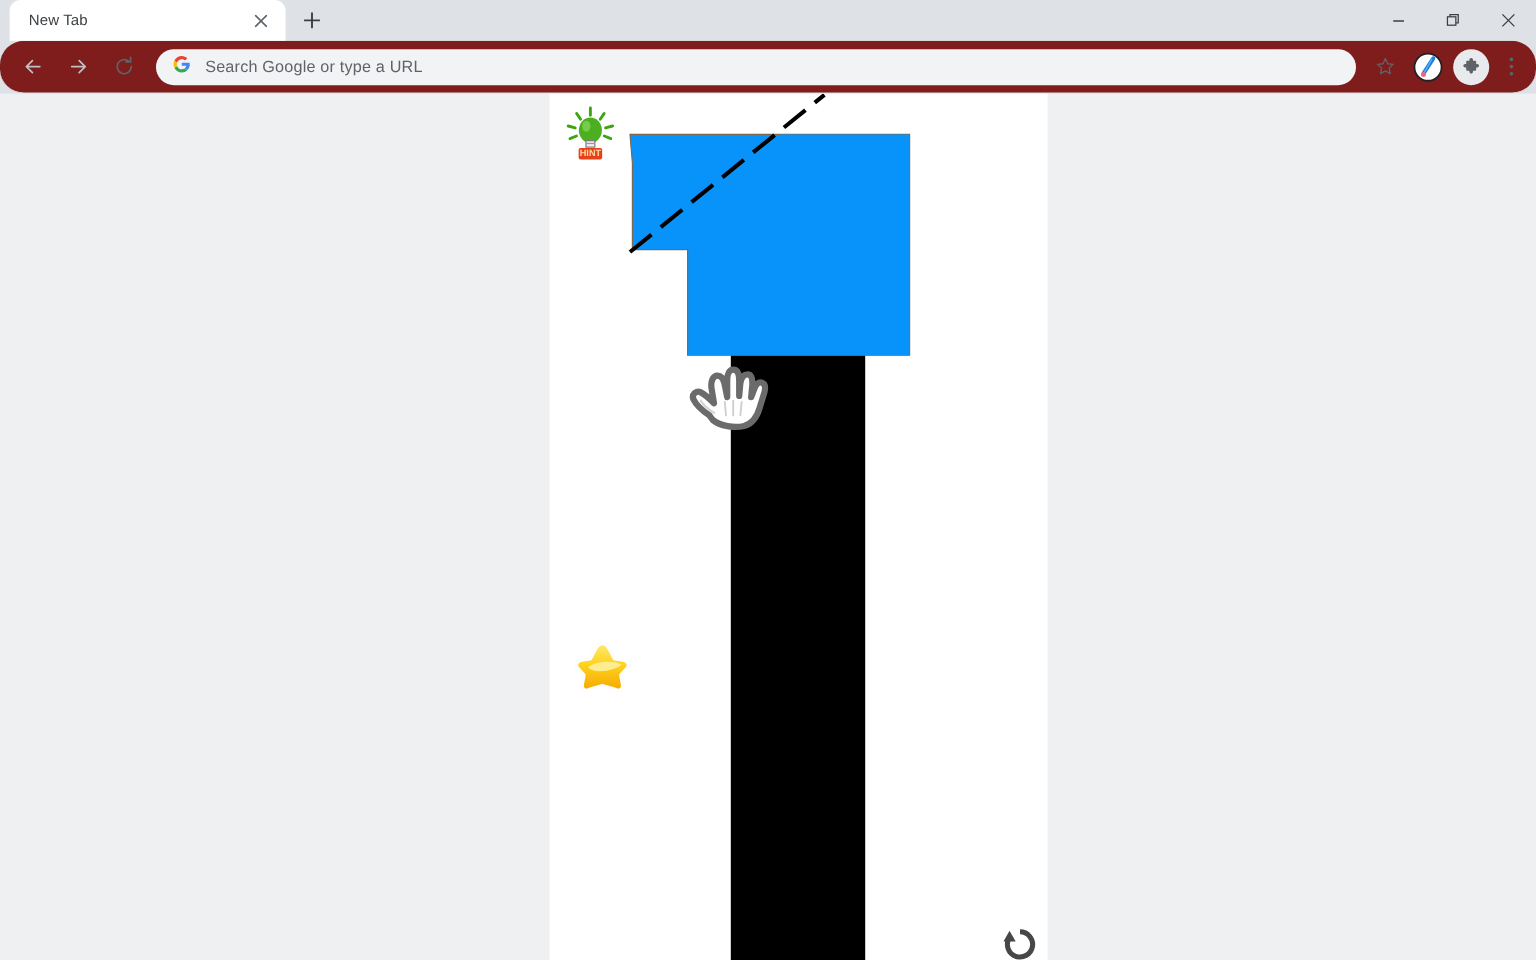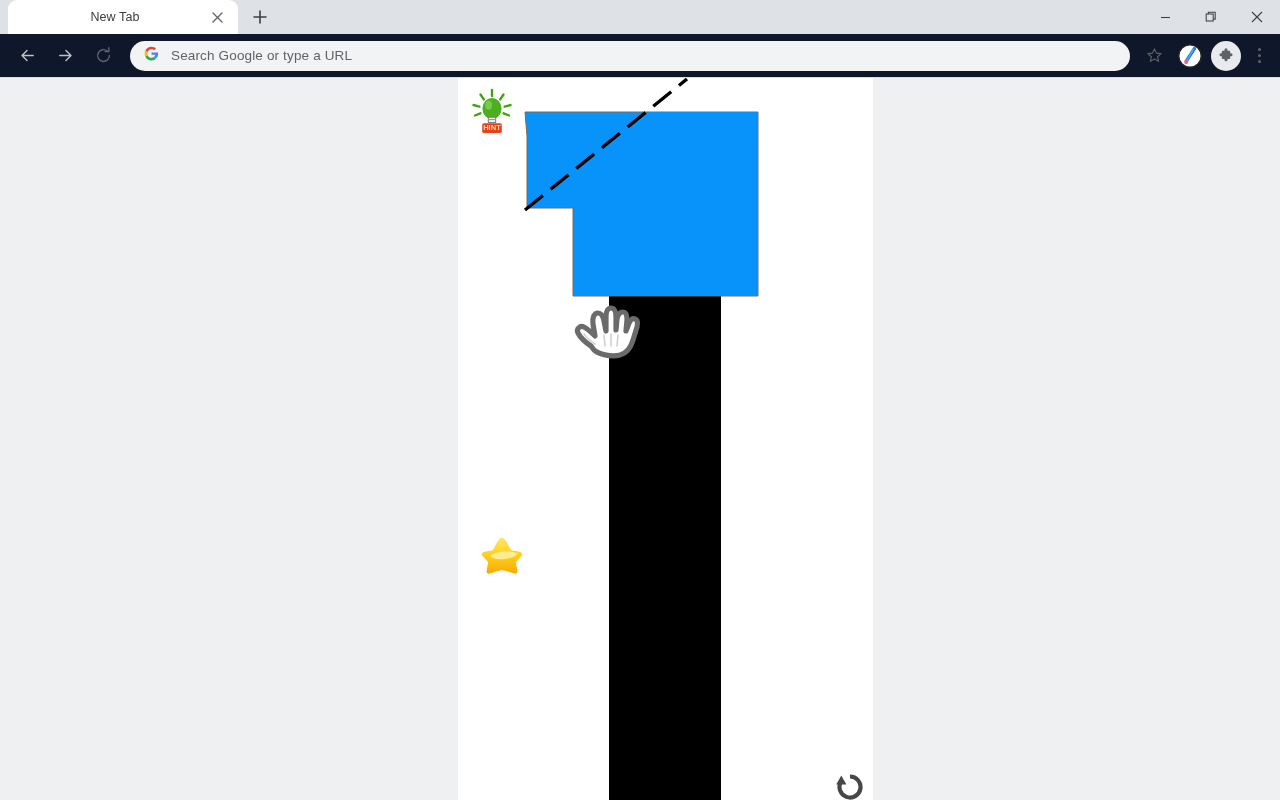--- a/index.html
+++ b/index.html
@@ -24,21 +24,20 @@
     position:relative; flex:0 0 34px;
   }
   .tab {
     width:230px; height:34px;
     background:#ffffff;
     border-radius:9px 9px 0 0;
     display:flex; align-items:center;
     padding:0 10px 0 16px;
     margin-left:8px;
     position:relative;
-    text-align:center;
   }
   .tab-title {
     flex:1; font-size:12.5px; color:#3c4043;
     white-space:nowrap; overflow:hidden; text-overflow:ellipsis;
     letter-spacing:.1px;
   }
   .tab-close {
     width:22px; height:22px; border-radius:50%;
     display:flex; align-items:center; justify-content:center;
     color:#5f6368; font-size:14px; line-height:1;
@@ -56,24 +55,25 @@
     display:flex; align-items:center;
   }
   .win-btn {
     width:46px; height:34px;
     display:flex; align-items:center; justify-content:center;
     color:#3c4043;
   }
 
   
   .toolbar {
-    height:44px; background:#0f172a;
+    height:44px; background:#7f1d1d;
     display:flex; align-items:center;
     padding:0 8px; flex:0 0 44px;
     border-bottom:1px solid #dadce0;
+    border-radius:20px;
   }
   .nav-btn {
     width:34px; height:34px; margin:0 2px;
     border-radius:50%;
     display:flex; align-items:center; justify-content:center;
     color:#5f6368; flex:0 0 34px;
   }
   .nav-btn.disabled { color:#bdc1c6; }
   .omnibox {
     flex:1; height:30px; margin:0 6px 0 8px;

